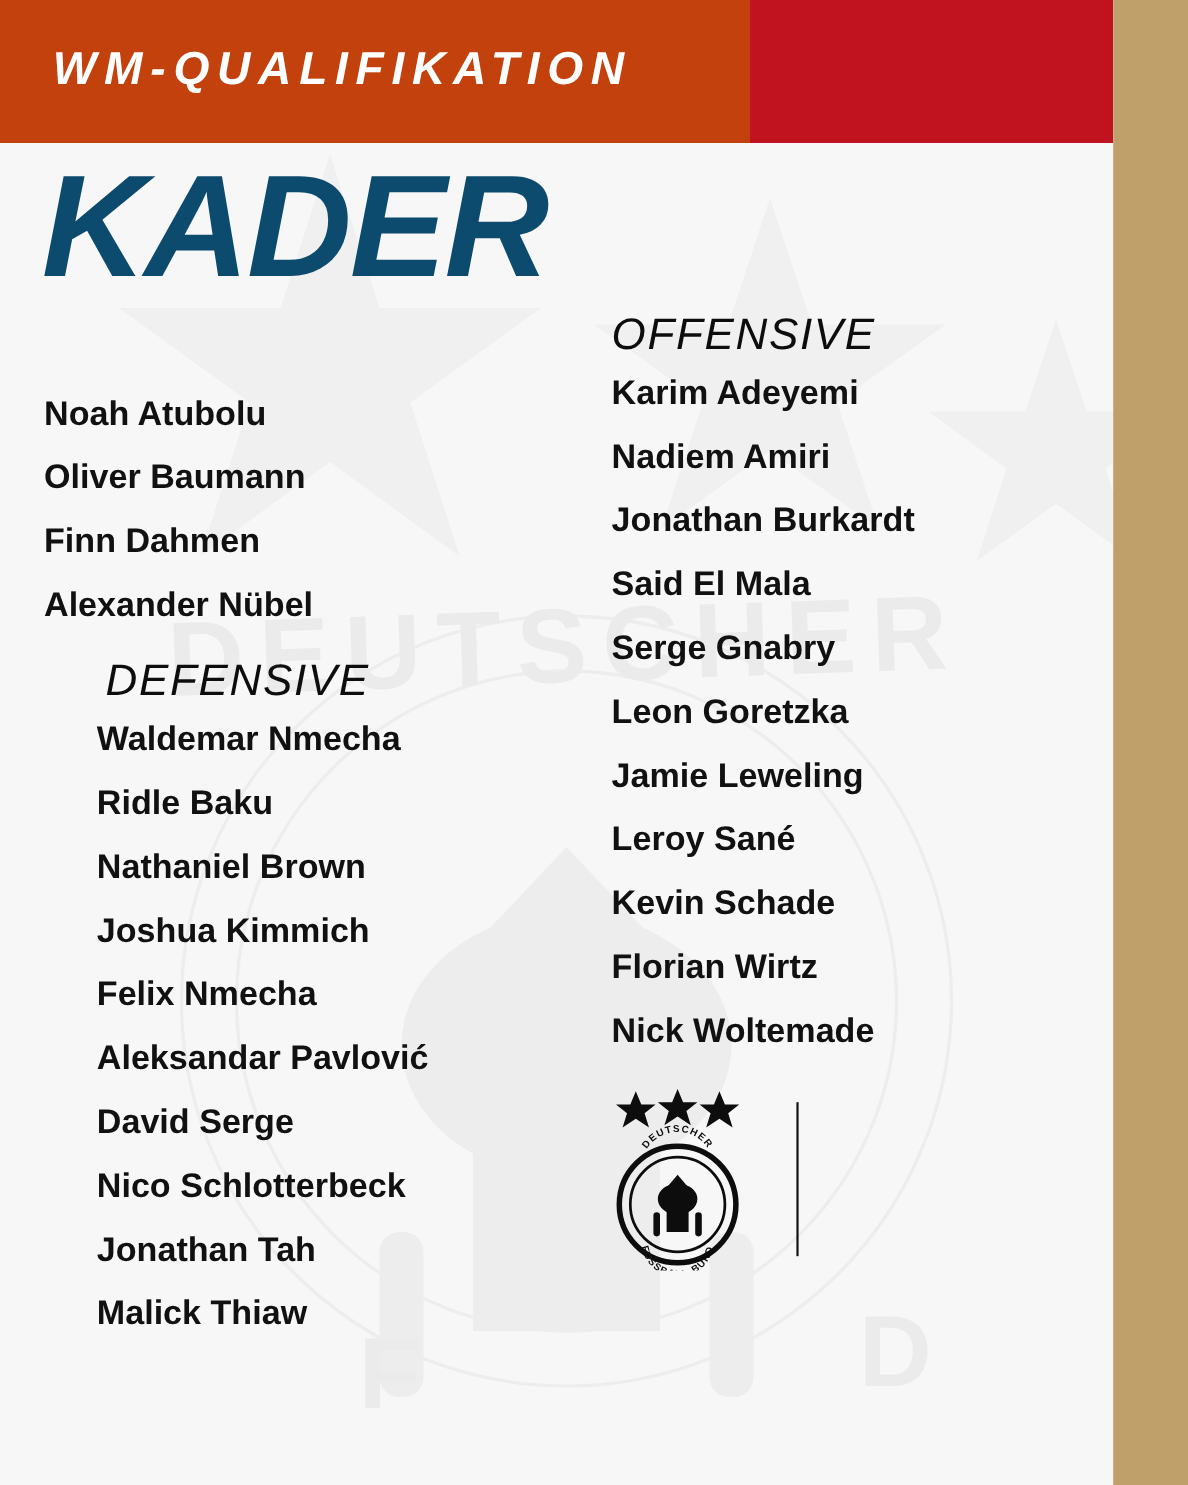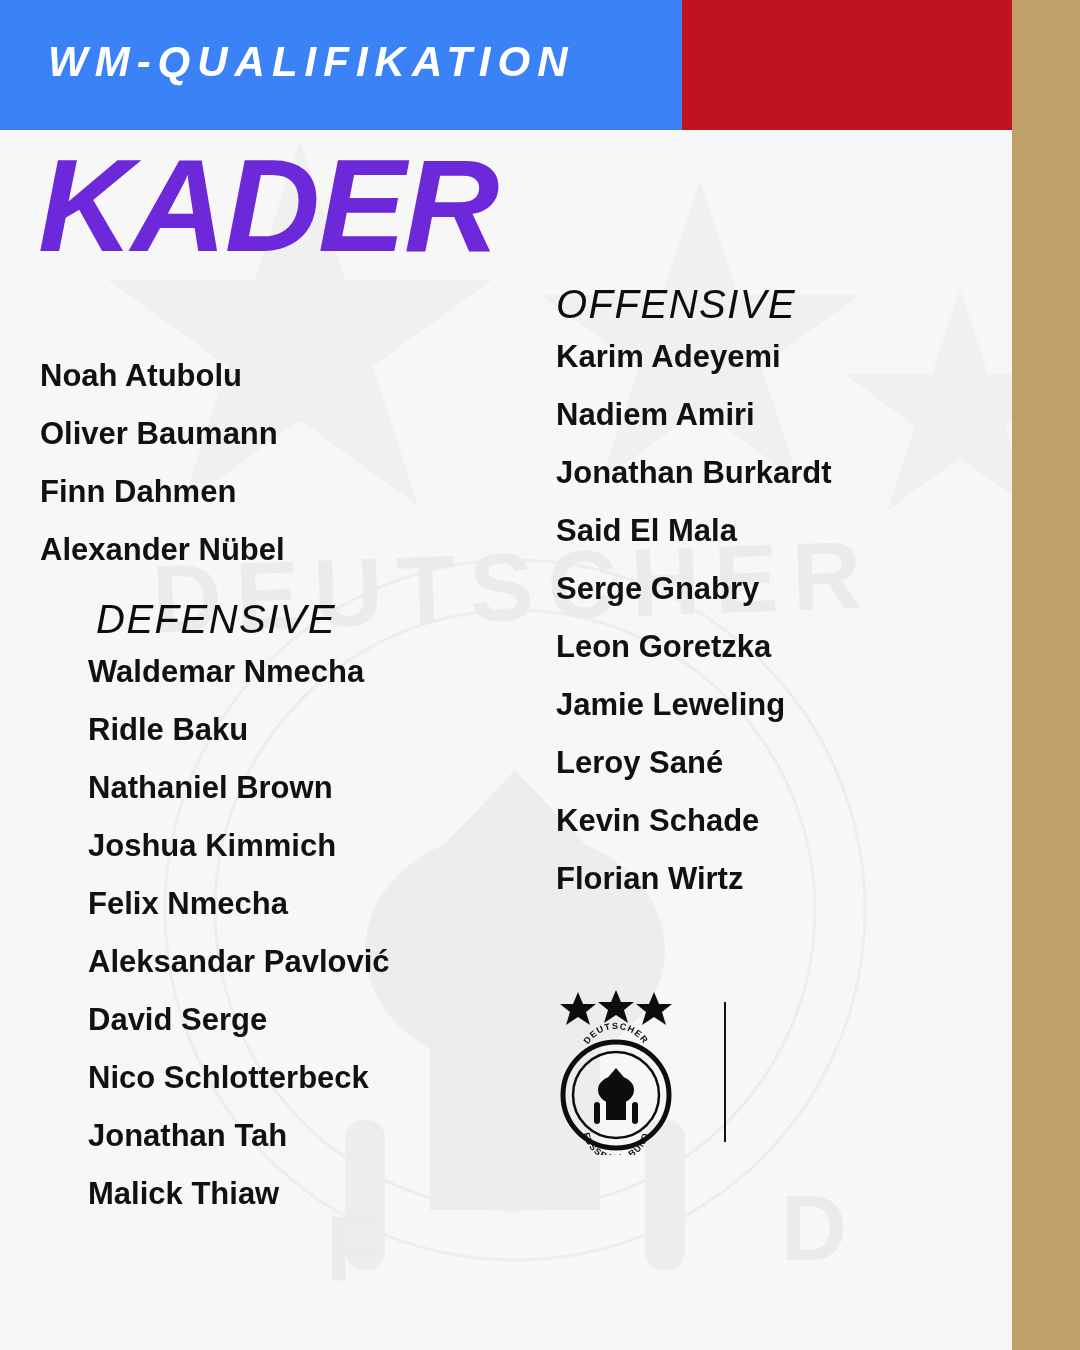--- a/index.html
+++ b/index.html
@@ -63,21 +63,21 @@
     pointer-events: none;
   }
 
   
   .header-bar {
     position: absolute;
     top: 0;
     left: 0;
     width: 1012px;
     height: 130px;
-    background: #3b82f6;
+    background: #c2410c;
     overflow: hidden;
   }
   .header-red {
     position: absolute;
     top: 0;
     right: 0;
     width: 330px;
     height: 130px;
     background: #c1121f;
   }
@@ -102,21 +102,21 @@
   
   .kader {
     position: absolute;
     left: 38px;
     top: 140px;
     font-size: 132px;
     line-height: 1;
     font-weight: bold;
     font-style: italic;
     letter-spacing: -2px;
-    color: #6d28d9;
+    color: #0c4a6e;
   }
 
   
   .col-left {
     position: absolute;
     left: 40px;
     top: 360px;
     width: 470px;
   }
   .col-right {
@@ -323,20 +323,23 @@
           <span class="first">Jamie </span><span class="last">Leweling</span>
         </div>
         <div class="player">
           <span class="first">Leroy </span><span class="last">Sané</span>
         </div>
         <div class="player">
           <span class="first">Kevin </span><span class="last">Schade</span>
         </div>
         <div class="player">
           <span class="first">Florian </span><span class="last">Wirtz</span>
+        </div>
+        <div class="player">
+          <span class="first">Nick </span><span class="last">Woltemade</span>
         </div>
       </div>
     </div>
 
     <div class="footer-logos">
       <svg class="dfb-logo" width="150" height="165" viewBox="0 0 150 165">
         <g fill="#0d0d0d">
           <polygon points="22,2 27,14 40,14 30,22 34,35 22,27 10,35 14,22 4,14 17,14"></polygon>
           <polygon points="60,0 65,12 78,12 68,20 72,33 60,25 48,33 52,20 42,12 55,12"></polygon>
           <polygon points="98,2 103,14 116,14 106,22 110,35 98,27 86,35 90,22 80,14 93,14"></polygon>

